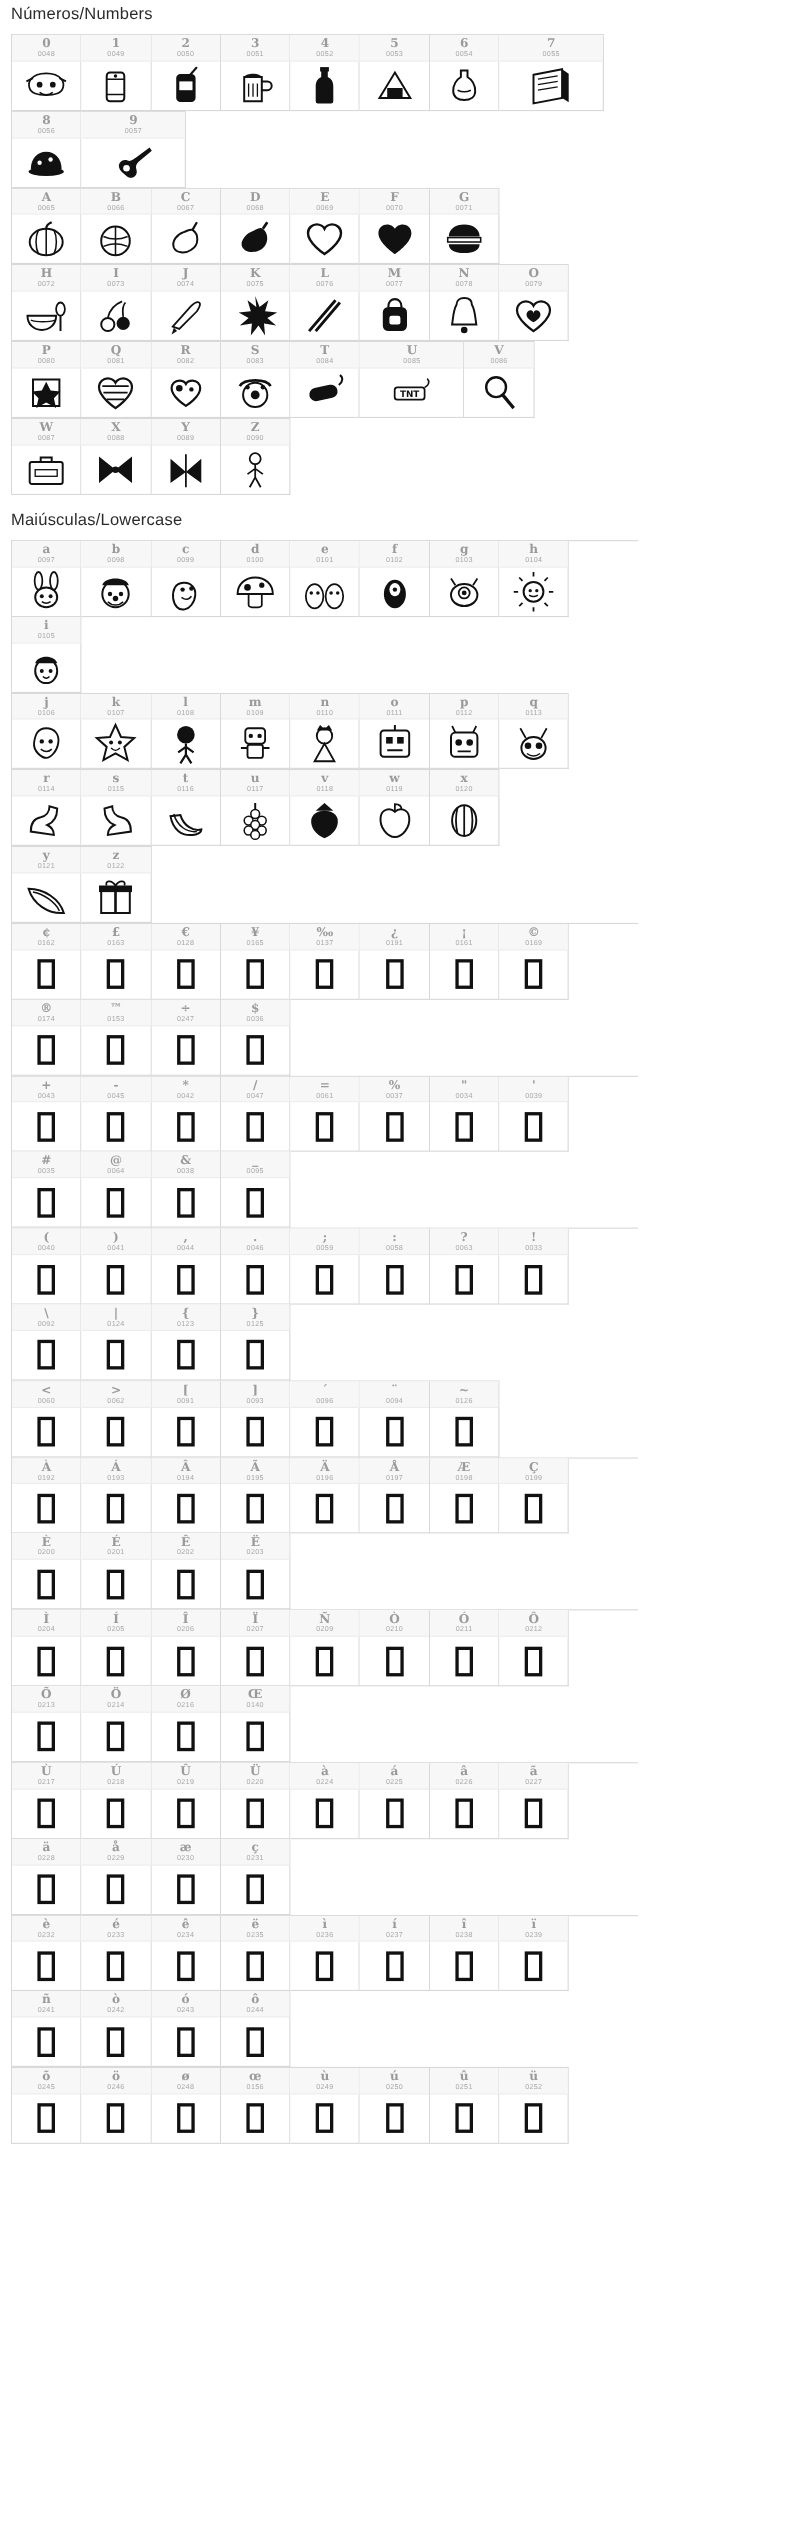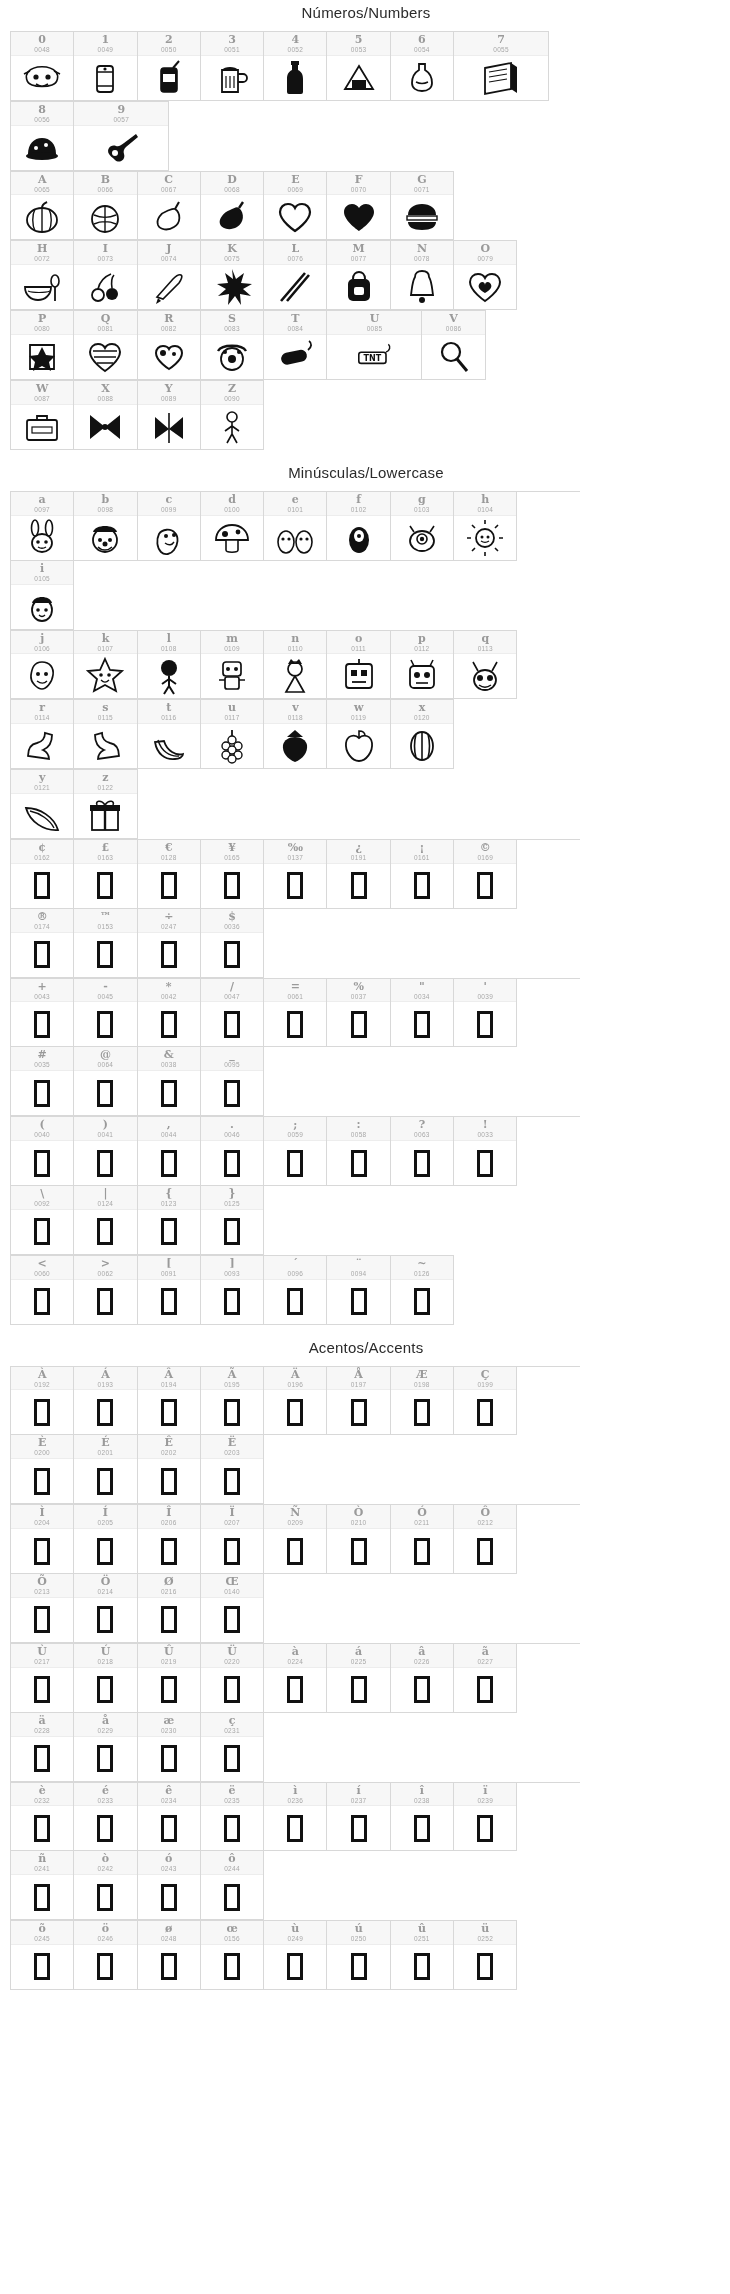--- a/index.html
+++ b/index.html
@@ -15,21 +15,20 @@
   }
   .page { width: 730px; padding: 0 8px; }
 
   .section-title {
     font-size: 15px;
     color: #2b2b2b;
     font-weight: 400;
     margin: 0 0 10px 2px;
     padding-top: 14px;
     letter-spacing: 0.2px;
-    text-align: center;
   }
   .section:first-child .section-title { padding-top: 4px; }
 
   .grid {
     display: flex;
     flex-wrap: wrap;
     border-left: 1px solid #d8d8d8;
     border-top: 1px solid #d8d8d8;
     width: max-content;
     max-width: 570px;
@@ -553,21 +552,21 @@
           <div class="glyph">
             <svg class="gly" width="40" height="40" viewBox="0 0 40 40" xmlns="http://www.w3.org/2000/svg">
               <circle cx="20" cy="10" r="5" fill="#fff" stroke="#111" stroke-width="1.6"></circle>
               <path d="M20 15v12M20 19l-7 5M20 19l7 5M20 27l-5 9M20 27l5 9" stroke="#111" stroke-width="1.6" fill="none"></path>
             </svg>
           </div>
         </div>
       </div>
     </div>
     <div class="section">
-      <div class="section-title">Minúsculas/Lowercase</div>
+      <div class="section-title">Maiúsculas/Lowercase</div>
       <div class="grid">
         <div class="cell">
           <div class="hdr">
             <span class="chr">a</span>
             <span class="code">0097</span>
           </div>
           <div class="glyph">
             <svg class="gly" width="40" height="40" viewBox="0 0 40 40" xmlns="http://www.w3.org/2000/svg">
               <ellipse cx="20" cy="25" rx="10" ry="9" fill="#fff" stroke="#111" stroke-width="1.8"></ellipse>
               <ellipse cx="13" cy="10" rx="3.5" ry="8" fill="#fff" stroke="#111" stroke-width="1.6"></ellipse>
@@ -1325,21 +1324,20 @@
             <span class="chr">~</span>
             <span class="code">0126</span>
           </div>
           <div class="glyph">
             <span class="tofu"></span>
           </div>
         </div>
       </div>
     </div>
     <div class="section">
-      <div class="section-title">Acentos/Accents</div>
       <div class="grid sym">
         <div class="cell">
           <div class="hdr">
             <span class="chr">À</span>
             <span class="code">0192</span>
           </div>
           <div class="glyph">
             <span class="tofu"></span>
           </div>
         </div>

